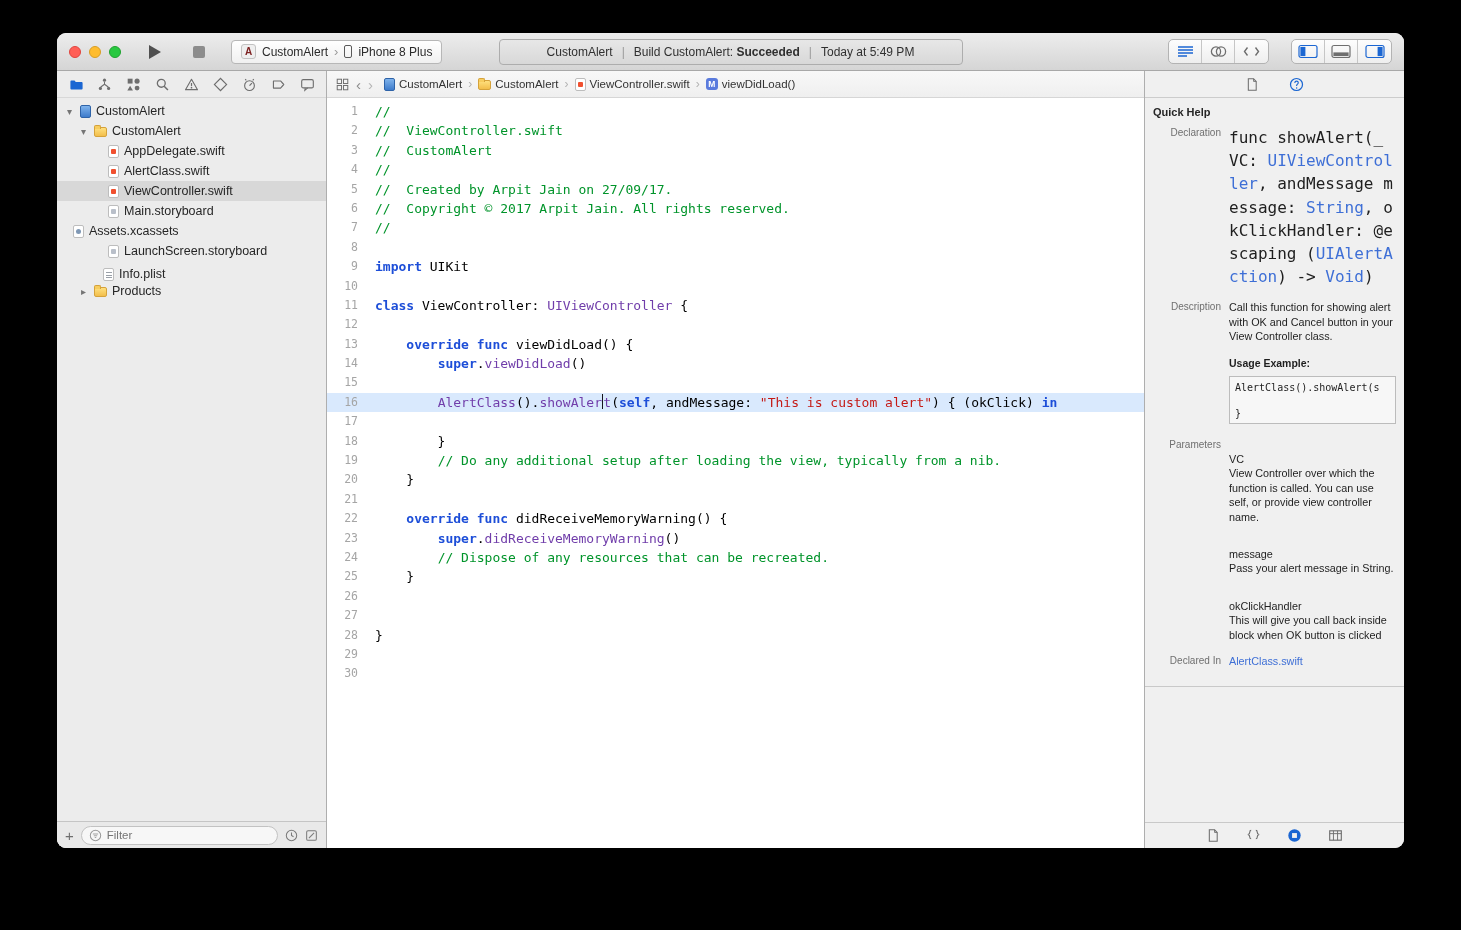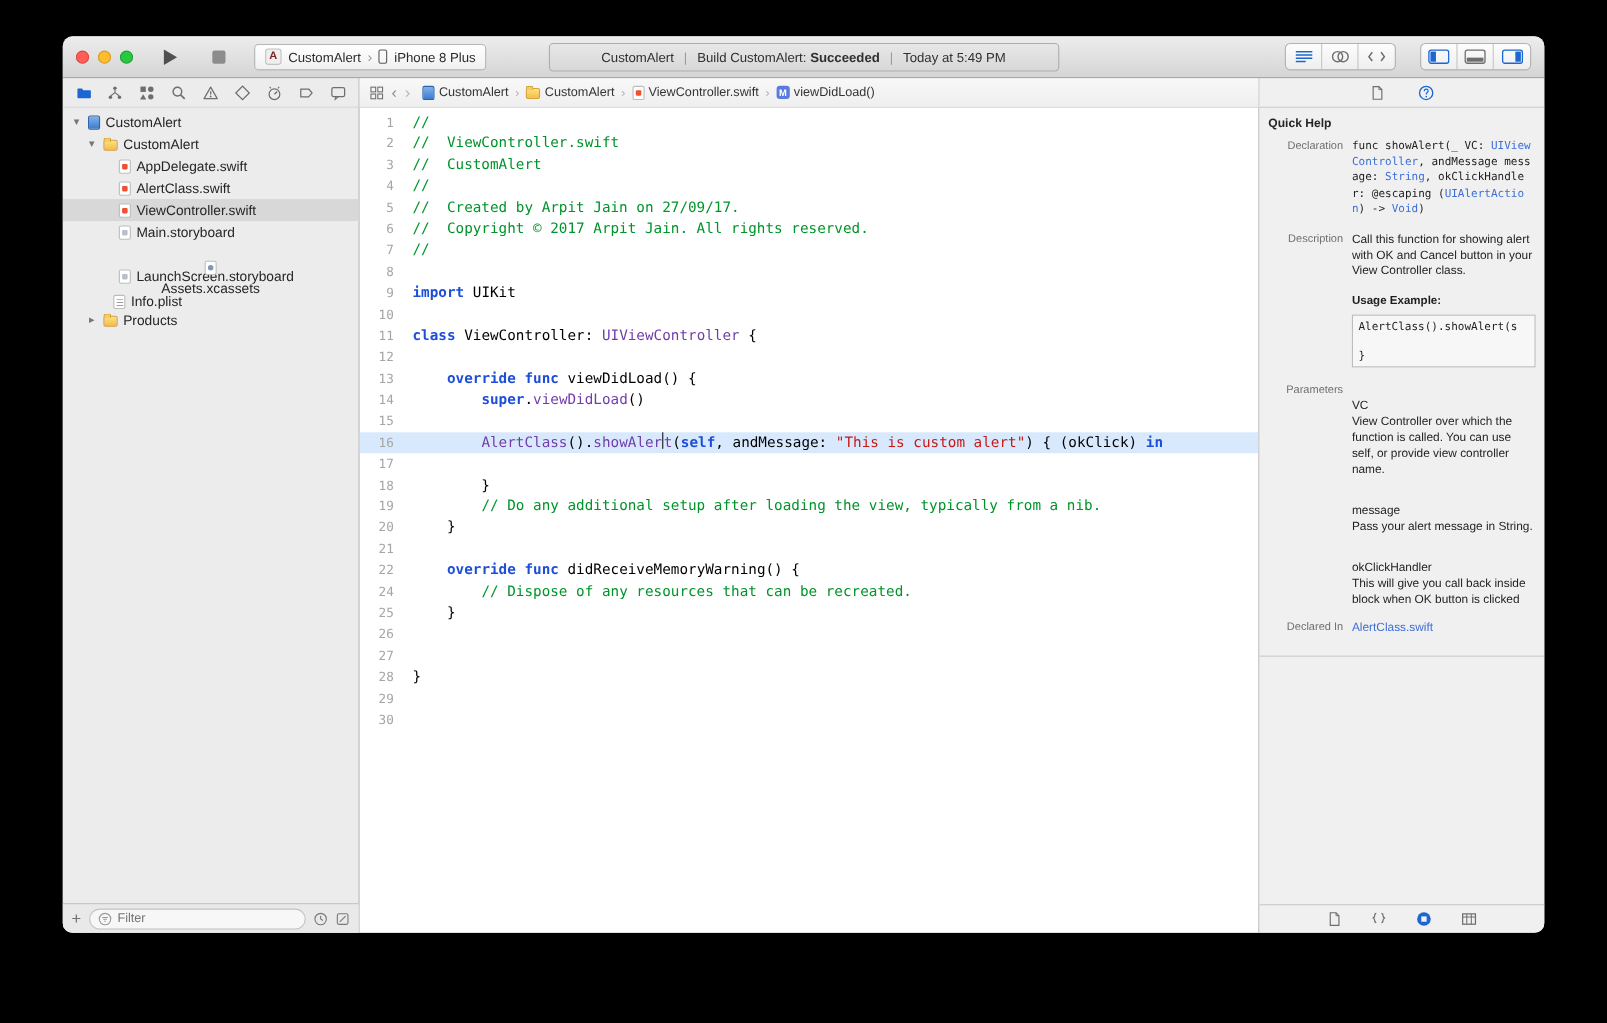--- a/index.html
+++ b/index.html
@@ -86,21 +86,21 @@
   
   .inspector { flex:0 0 259px; width:259px; background:#F0F0F0; display:flex; flex-direction:column; min-height:0; }
   .insp-tabs { flex:0 0 27px; border-bottom:1px solid #CCCCCC; display:flex; align-items:center;
                justify-content:center; gap:30px; color:#6E6E6E; }
   .insp-tab.active { color:#1B66D2; }
   .insp-body { flex:1; overflow:hidden; display:flex; flex-direction:column; }
   .qh-title { font-size:11px; font-weight:bold; color:#262626; padding:8px 8px 5px; }
   .qh-row { display:flex; padding:3px 8px; }
   .qh-label { flex:0 0 76px; text-align:right; color:#6F6F6F; font-size:10px; padding-right:8px; padding-top:1px; }
   .qh-content { flex:1; min-width:0; font-size:10.8px; line-height:1.34; color:#1E1E1E; }
-  .qh-code { font-family:"DejaVu Sans Mono","Liberation Mono",monospace; font-size:10px; line-height:1.45; word-break:break-all; }
+  .qh-code { font-family:"DejaVu Sans Mono","Liberation Mono",monospace; font-size:16px; line-height:1.45; word-break:break-all; }
   .d-pl { color:#1E1E1E; }
   .d-lk { color:#3E6FD6; }
   .usage-heading { font-weight:bold; font-size:10.5px; margin:12px 0 6px; }
   .usage-box { border:1px solid #BCBCBC; background:#F7F7F7; padding:4px 5px; height:48px; overflow:hidden;
                font-family:"DejaVu Sans Mono","Liberation Mono",monospace; font-size:10px; line-height:1.35; white-space:pre; }
   .usage-box div { min-height:13px; }
   .param-name { margin-top:23px; color:#1E1E1E; }
   .param-desc { color:#1E1E1E; }
   .qh-link { color:#3E6FD6; }
   .qh-divider { border-top:1px solid #C9C9C9; margin-top:14px; }
@@ -286,21 +286,21 @@
             <div class="tree-row selected" style="padding-left: 35px;">
               <span class="disclosure"></span>
               <span class="fi fi-swift"></span>
               <span class="tree-label">ViewController.swift</span>
             </div>
             <div class="tree-row" style="padding-left: 35px;">
               <span class="disclosure"></span>
               <span class="fi fi-storyboard"></span>
               <span class="tree-label">Main.storyboard</span>
             </div>
-            <div class="tree-row" style=" flex-direction: column;">
+            <div class="tree-row" style="">
               <span class="disclosure"></span>
               <span class="fi fi-assets"></span>
               <span class="tree-label">Assets.xcassets</span>
             </div>
             <div class="tree-row" style="padding-left: 35px;">
               <span class="disclosure"></span>
               <span class="fi fi-storyboard"></span>
               <span class="tree-label">LaunchScreen.storyboard</span>
             </div>
             <div class="tree-row" style="padding-left: 30px; align-items: flex-end;">
@@ -457,20 +457,24 @@
             </div>
             <div class="code-line">
               <span class="ln">21</span>
               <span class="code-text"></span>
             </div>
             <div class="code-line">
               <span class="ln">22</span>
               <span class="code-text"><span class="tok-pl">    </span><span class="tok-kw">override</span><span class="tok-pl"> </span><span class="tok-kw">func</span><span class="tok-pl"> didReceiveMemoryWarning() {</span></span>
             </div>
             <div class="code-line">
+              <span class="ln">23</span>
+              <span class="code-text"><span class="tok-pl">        </span><span class="tok-kw">super</span><span class="tok-pl">.</span><span class="tok-ty">didReceiveMemoryWarning</span><span class="tok-pl">()</span></span>
+            </div>
+            <div class="code-line">
               <span class="ln">24</span>
               <span class="code-text"><span class="tok-pl">        </span><span class="tok-cm">// Dispose of any resources that can be recreated.</span></span>
             </div>
             <div class="code-line">
               <span class="ln">25</span>
               <span class="code-text"><span class="tok-pl">    }</span></span>
             </div>
             <div class="code-line">
               <span class="ln">26</span>
               <span class="code-text"></span>

